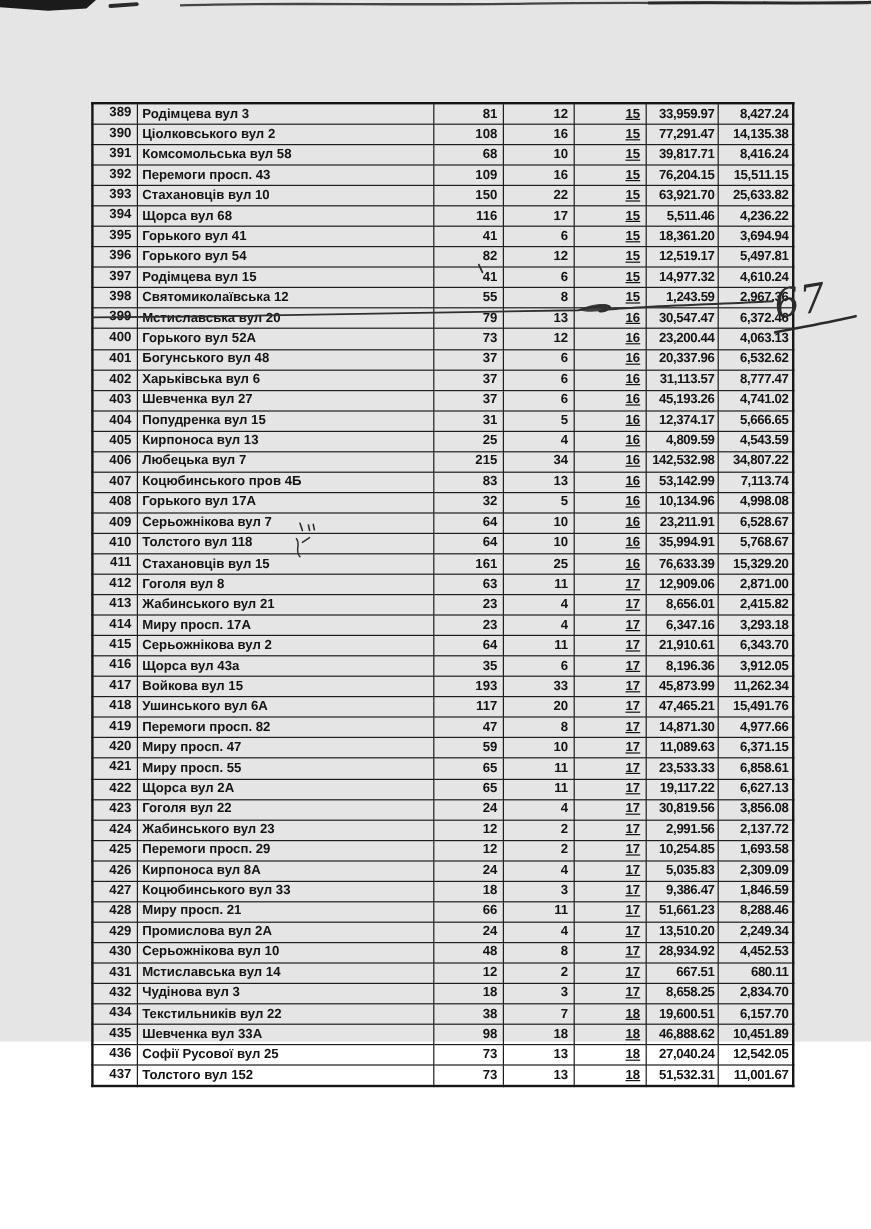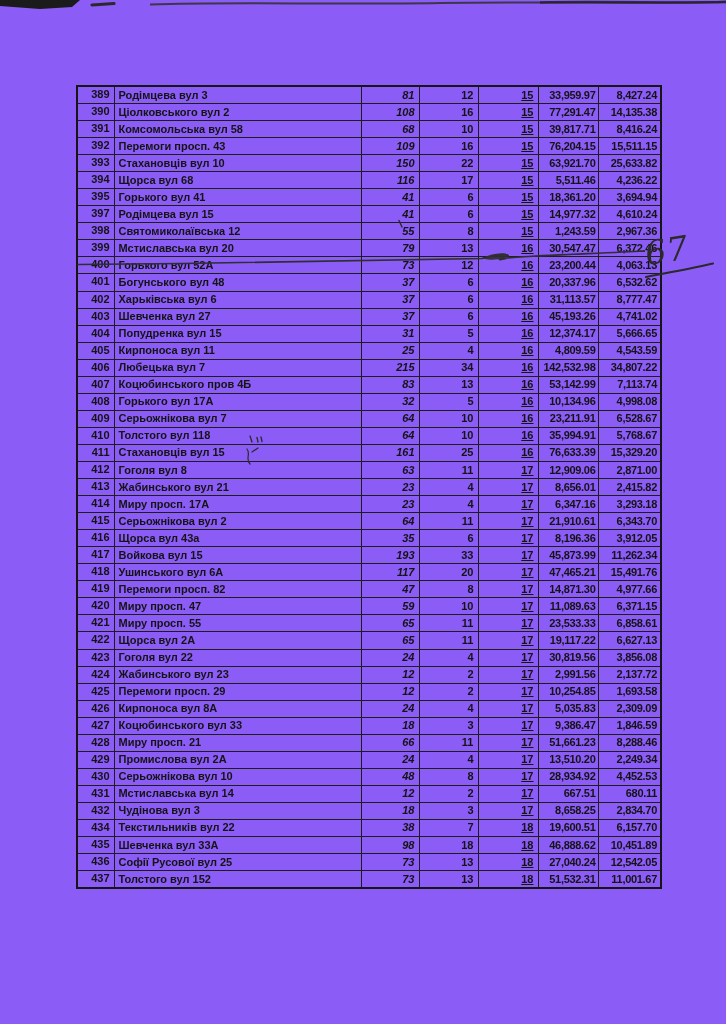--- a/index.html
+++ b/index.html
@@ -4,22 +4,22 @@
 <style>
   * { margin: 0; padding: 0; box-sizing: border-box; }
   html, body {
     width: 726px; height: 1024px;
     background: #ffffff;
     overflow: hidden;
     font-family: "Liberation Sans", sans-serif;
   }
   .page {
     position: relative;
-    width: 726px; height: 1024px;
-    background: #8b5cf6;
+    width: 726px; height: 868px;
+    background: #e5e5e5;
   }
   
   .scan-artifacts {
     position: absolute; left: 0; top: 0;
     width: 726px; height: 24px;
     pointer-events: none;
   }
   
   table.report {
     position: absolute;
@@ -35,21 +35,21 @@
     font-weight: bold;
     color: #141414;
     line-height: 15px;
     vertical-align: middle;
     white-space: nowrap;
     overflow: visible;
   }
   table.report { border: 2.2px solid #161616; }
   td.c-num     { width: 37px;  text-align: right; padding-right: 4px; vertical-align: bottom; padding-bottom: 1px; }
   td.c-addr    { width: 247px; text-align: left;  padding-left: 4px; margin-left: 15px; }
-  td.c-n1      { width: 58px;  text-align: right; padding-right: 4px; font-style: italic; }
+  td.c-n1      { width: 58px;  text-align: right; padding-right: 4px; }
   td.c-n2      { width: 59px;  text-align: right; padding-right: 4px; }
   td.c-n3      { width: 60px;  text-align: right; padding-right: 4px; text-decoration: underline; }
   td.c-a1      { width: 60px;  text-align: right; padding-right: 2px; font-size: 10.5px; letter-spacing: -0.3px; margin-top: 31px; }
   td.c-a2      { width: 63px;  text-align: right; padding-right: 3px; font-size: 10.5px; letter-spacing: -0.3px; margin-top: 28px; }
   
   .pen-overlay {
     position: absolute; left: 0; top: 0;
     width: 726px; height: 1024px;
     pointer-events: none;
   }
@@ -137,20 +137,29 @@
         <tr>
       <td class="c-num">395</td>
       <td class="c-addr">Горького вул 41</td>
       <td class="c-n1">41</td>
       <td class="c-n2">6</td>
       <td class="c-n3">15</td>
       <td class="c-a1">18,361.20</td>
       <td class="c-a2">3,694.94</td>
     </tr>
         <tr>
+      <td class="c-num">396</td>
+      <td class="c-addr">Горького вул 54</td>
+      <td class="c-n1">82</td>
+      <td class="c-n2">12</td>
+      <td class="c-n3">15</td>
+      <td class="c-a1">12,519.17</td>
+      <td class="c-a2">5,497.81</td>
+    </tr>
+        <tr>
       <td class="c-num">397</td>
       <td class="c-addr">Родімцева вул 15</td>
       <td class="c-n1">41</td>
       <td class="c-n2">6</td>
       <td class="c-n3">15</td>
       <td class="c-a1">14,977.32</td>
       <td class="c-a2">4,610.24</td>
     </tr>
         <tr>
       <td class="c-num">398</td>
@@ -210,21 +219,21 @@
       <td class="c-num">404</td>
       <td class="c-addr">Попудренка вул 15</td>
       <td class="c-n1">31</td>
       <td class="c-n2">5</td>
       <td class="c-n3">16</td>
       <td class="c-a1">12,374.17</td>
       <td class="c-a2">5,666.65</td>
     </tr>
         <tr>
       <td class="c-num">405</td>
-      <td class="c-addr">Кирпоноса вул 11</td>
+      <td class="c-addr">Кирпоноса вул 13</td>
       <td class="c-n1">25</td>
       <td class="c-n2">4</td>
       <td class="c-n3">16</td>
       <td class="c-a1">4,809.59</td>
       <td class="c-a2">4,543.59</td>
     </tr>
         <tr>
       <td class="c-num">406</td>
       <td class="c-addr">Любецька вул 7</td>
       <td class="c-n1">215</td>

